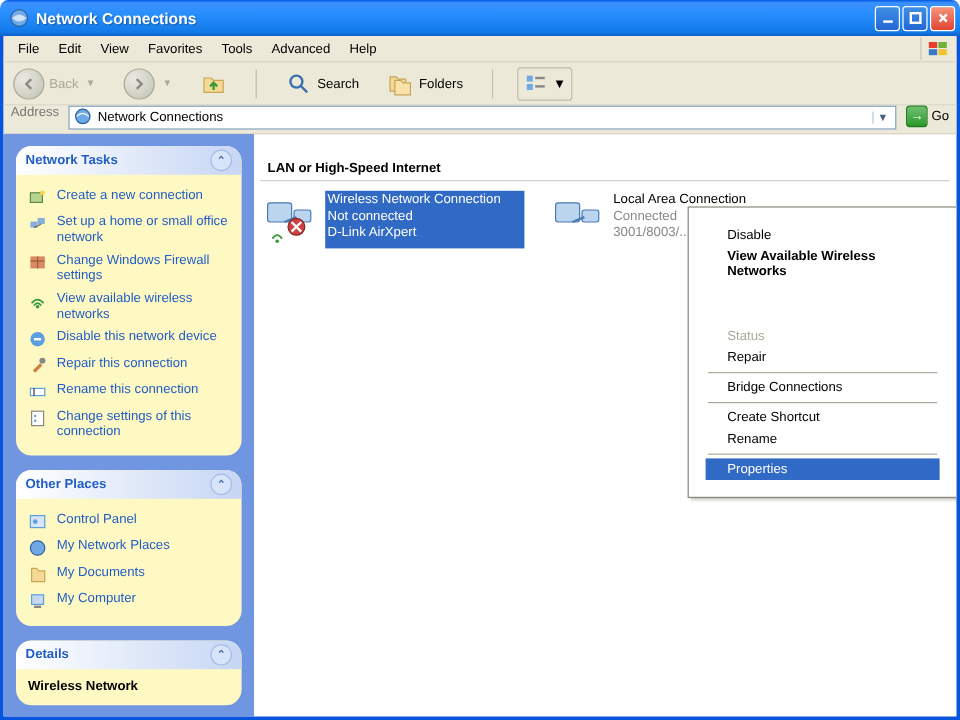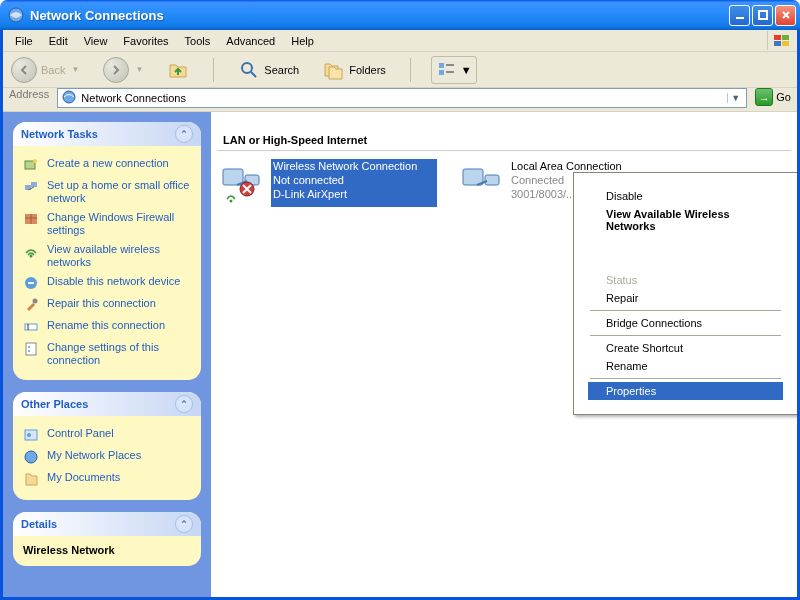--- a/index.html
+++ b/index.html
@@ -314,20 +314,29 @@
               </span>
               <span>My Network Places</span>
             </div>
           <div class="task-item">
               <span class="task-icon-box">
                 <svg width="16" height="16" viewBox="0 0 16 16">
                   <path d="M3 5 L3 14 L14 14 L14 5 L9 5 L7 3 L3 3 Z" fill="#f6d994" stroke="#c9a655"></path>
                 </svg>
               </span>
               <span>My Documents</span>
+            </div>
+          <div class="task-item">
+              <span class="task-icon-box">
+                <svg width="16" height="16" viewBox="0 0 16 16">
+                  <rect x="3" y="3" width="10" height="8" fill="#c8d8ee" stroke="#5b9fe0"></rect>
+                  <rect x="5" y="12" width="6" height="2" fill="#888"></rect>
+                </svg>
+              </span>
+              <span>My Computer</span>
             </div>
         </div>
       </div>
 
       <div class="panel details-panel">
         <div class="panel-head">
           <span>Details</span>
           <span class="coll">⌃</span>
         </div>
         <div class="panel-body">

